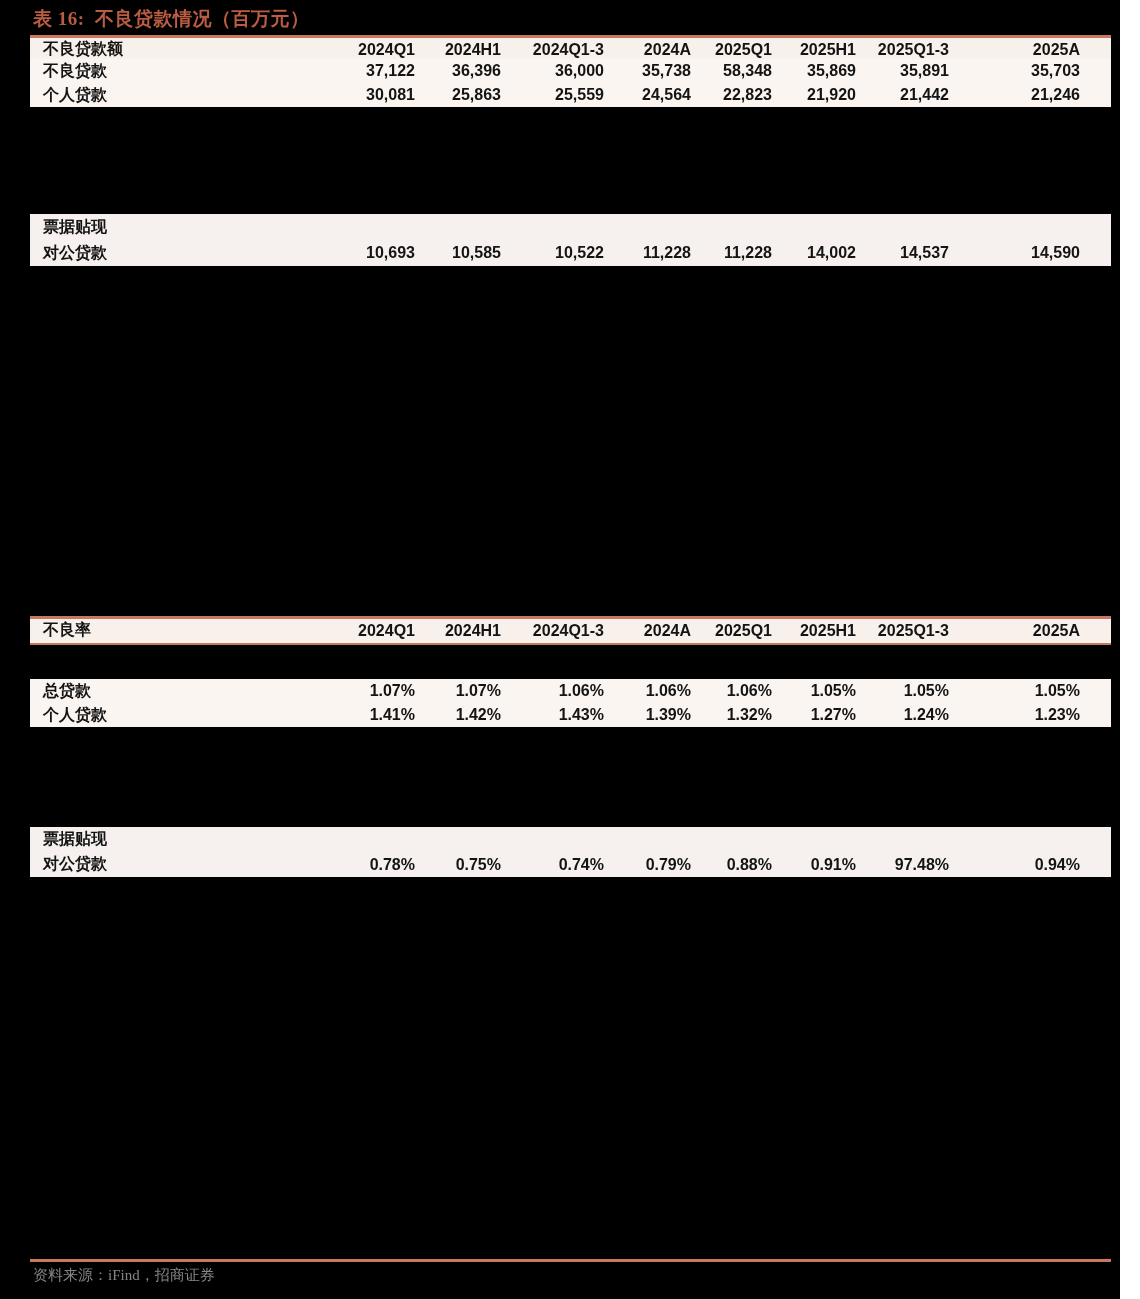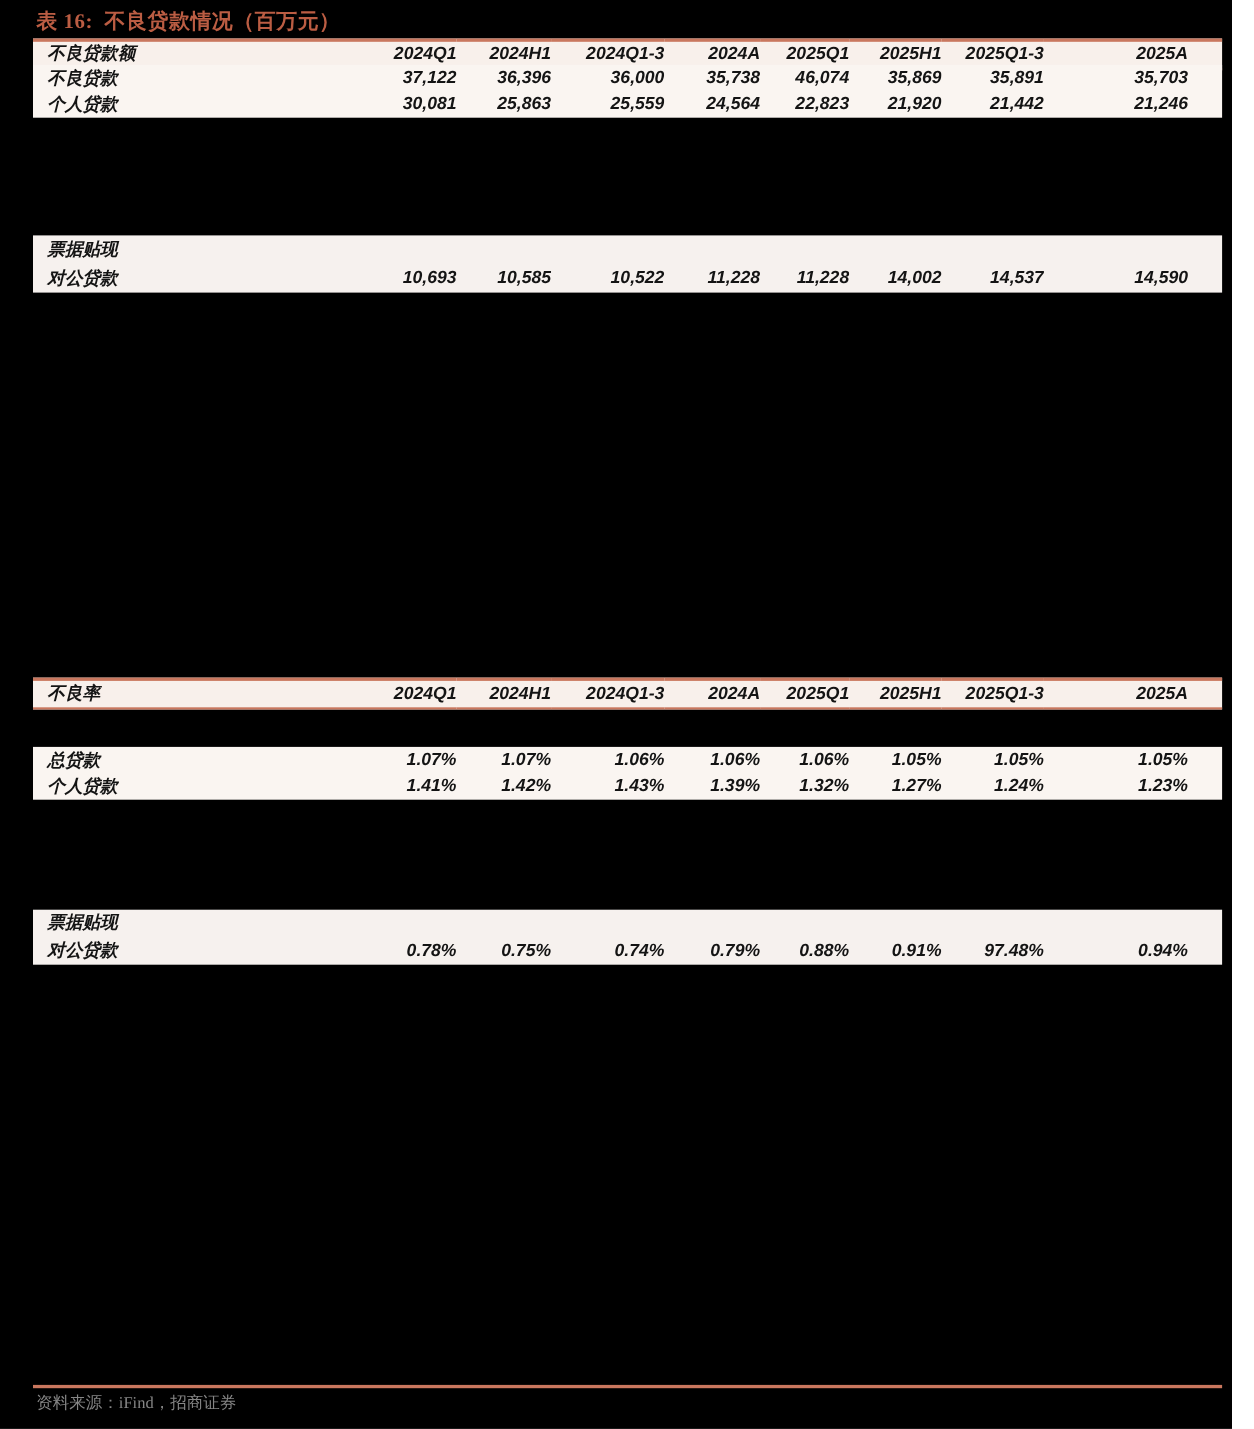--- a/index.html
+++ b/index.html
@@ -9,21 +9,21 @@
     overflow:hidden; font-family:"Liberation Sans", sans-serif;
   }
   .caption {
     position:absolute; left:33px; top:6px;
     font-family:"Liberation Serif", serif;
     font-size:19px; font-weight:700; color:#BB5D43;
     white-space:pre; letter-spacing:0.5px;
   }
   table.band {
     position:absolute; left:30px; width:1081px;
-    border-collapse:collapse; table-layout:fixed;font-style:italic;
+    border-collapse:collapse; table-layout:fixed;
   }
   table.band th, table.band td {
     font-size:16px; font-weight:700; color:#141414;
     white-space:nowrap; overflow:hidden; vertical-align:middle;
     text-align:right; padding:0;
   }
   table.band th.lbl, table.band td.lbl,
   table.band th:first-child {
     text-align:left; padding-left:13px;
     font-family:"Liberation Serif", serif;
@@ -96,21 +96,21 @@
         <col style="width:93px">
         <col style="width:162px">
     </colgroup>
     <tbody>
         <tr>
           <th class="lbl">不良贷款</th>
           <td>37,122</td>
           <td>36,396</td>
           <td>36,000</td>
           <td>35,738</td>
-          <td>46,074</td>
+          <td>58,348</td>
           <td>35,869</td>
           <td>35,891</td>
           <td>35,703</td>
         </tr>
         <tr>
           <th class="lbl">个人贷款</th>
           <td>30,081</td>
           <td>25,863</td>
           <td>25,559</td>
           <td>24,564</td>

